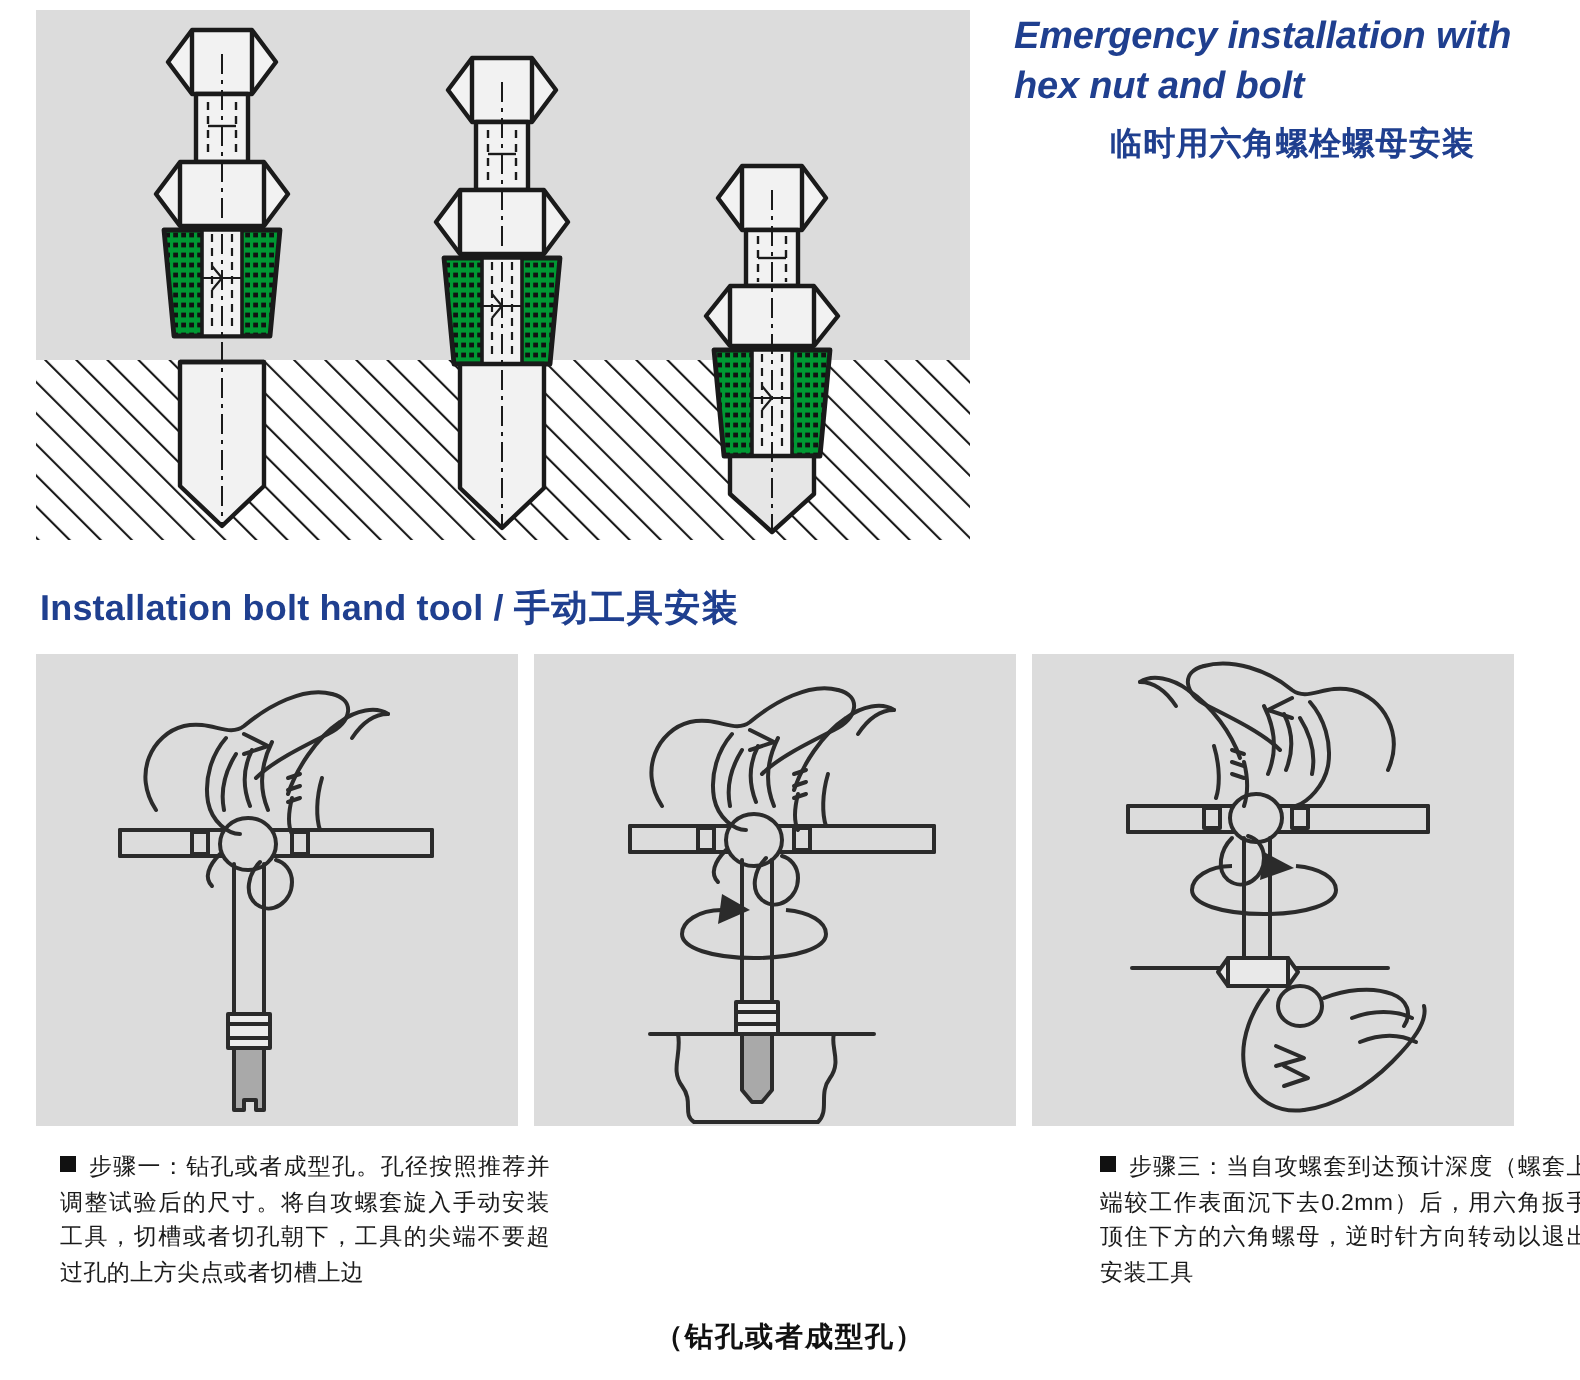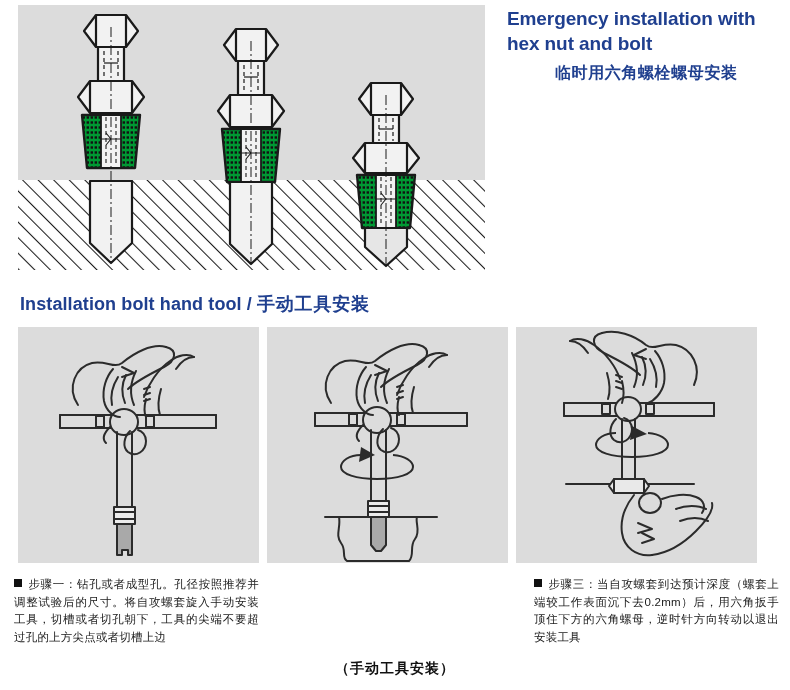--- a/index.html
+++ b/index.html
@@ -17,20 +17,21 @@
     background:#dcdcdc;
   }
   #top-illustration svg{display:block;width:467px;height:265px;}
 
   
   #emergency-heading{
     position:absolute;left:507px;top:6px;width:275px;
     color:#1f3f8f;
     font-size:19px;line-height:25px;font-weight:600;
     letter-spacing:-0.1px;
+    font-style:italic;
   }
   #emergency-heading-cn{
     position:absolute;left:507px;top:62px;width:275px;
     color:#1f3f8f;
     font-size:16px;line-height:22px;font-weight:700;
     letter-spacing:0.6px;
     padding-left:48px;
   }
   #handtool-heading{
     position:absolute;left:20px;top:292px;
@@ -43,21 +44,21 @@
   .panel{
     position:absolute;top:0;width:241px;height:236px;
     background:#dcdcdc;
   }
   .panel svg{display:block;width:241px;height:236px;}
   #panel-1{left:0;}
   #panel-2{left:249px;}
   #panel-3{left:498px;}
 
   
-  .steps{position:absolute;left:14px;top:576px;width:760px;height:80px;}
+  .steps{position:absolute;left:30px;top:576px;width:760px;height:80px;}
   .step{
     position:absolute;top:0;width:245px;
     font-size:11.5px;line-height:17.5px;color:#1a1a1a;
     letter-spacing:0.2px;text-align:justify;
   }
   #step-1{left:0;}
   #step-2{left:250px;}
   #step-3{left:500px;margin-left:20px;}
   .bullet{
     display:inline-block;width:8px;height:8px;background:#111;
@@ -358,15 +359,15 @@
 
   <div class="steps">
     <div class="step" id="step-1">
       <span class="bullet"></span><span class="step-text">步骤一：钻孔或者成型孔。孔径按照推荐并调整试验后的尺寸。将自攻螺套旋入手动安装工具，切槽或者切孔朝下，工具的尖端不要超过孔的上方尖点或者切槽上边</span>
     </div>
     <div class="step" id="step-3">
       <span class="bullet"></span><span class="step-text">步骤三：当自攻螺套到达预计深度（螺套上端较工作表面沉下去0.2mm）后，用六角扳手顶住下方的六角螺母，逆时针方向转动以退出安装工具</span>
     </div>
   </div>
 
-  <div id="bottom-caption">（手动工具安装）</div>
+  <div id="bottom-caption">（钻孔或者成型孔）</div>
 
 </div>
 
 </body></html>

